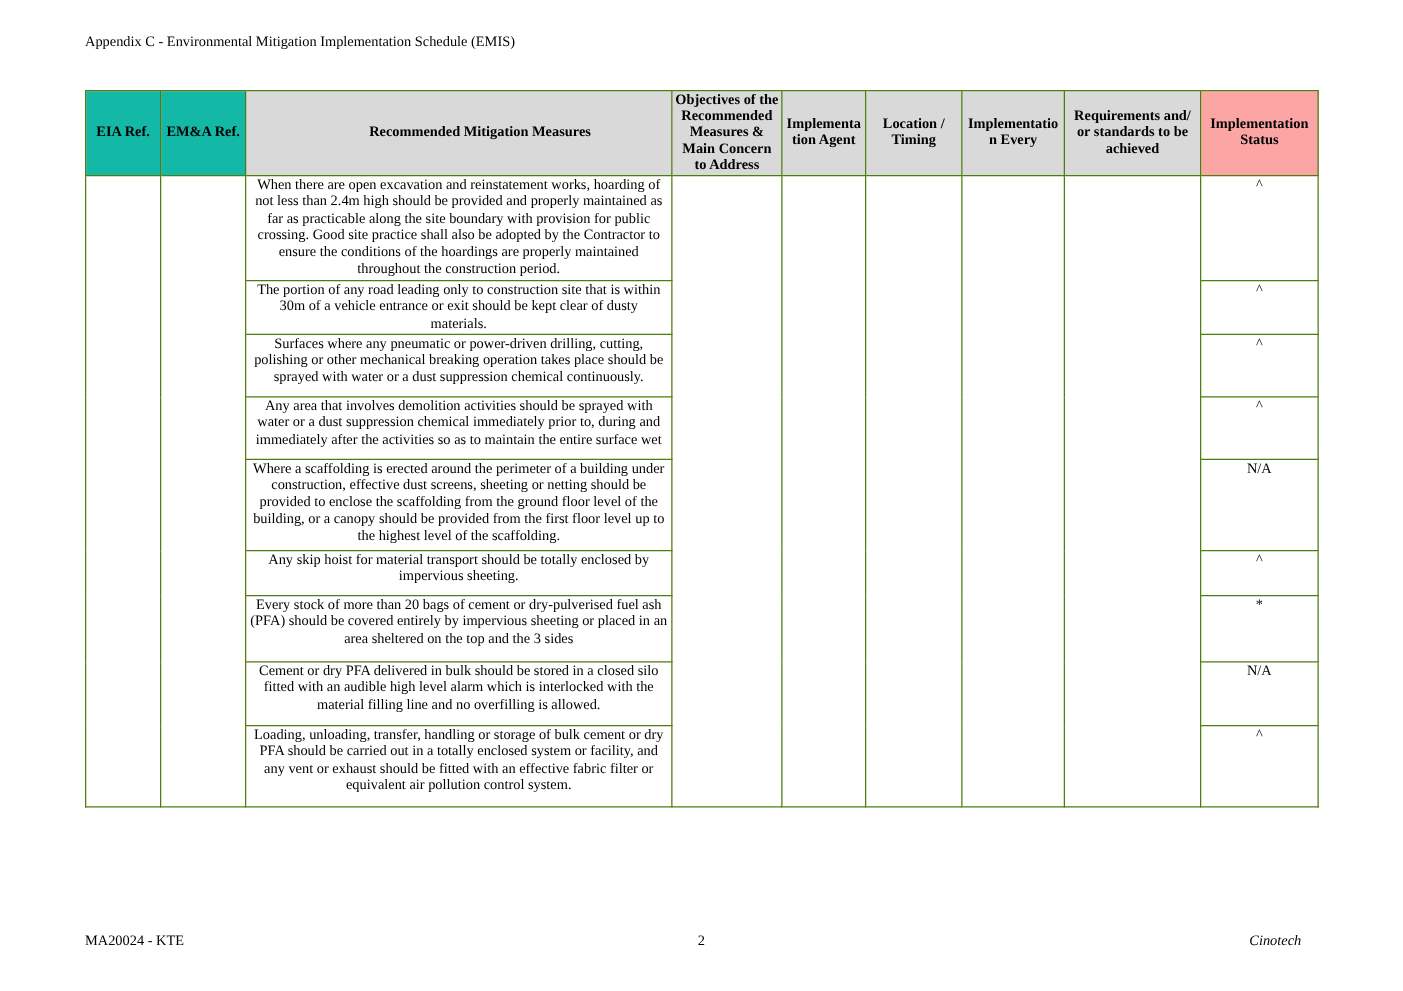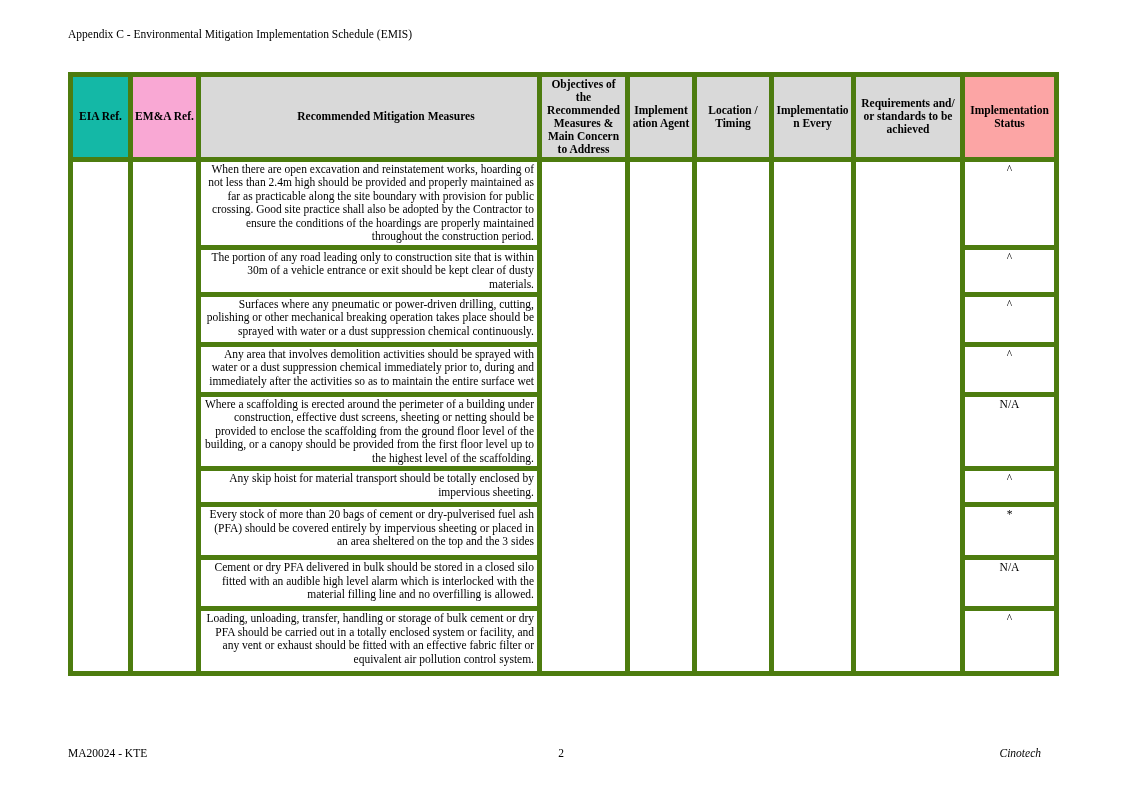--- a/index.html
+++ b/index.html
@@ -21,40 +21,40 @@
   }
   table.emis {
     position: absolute;
     left: 68px;
     top: 72px;
     width: 986px;
     border-collapse: collapse;
     table-layout: fixed;
   }
   .emis th, .emis td {
-    border: 5px solid #4d7c0f;
+    border: 1px solid #4d7c0f;
   }
   .emis th {
     font-size: 11.5px;
     font-weight: bold;
     text-align: center;
     vertical-align: middle;
     line-height: 1.13;
     padding: 1px 2px;
     overflow-wrap: break-word;
     word-wrap: break-word;
   }
   .emis td {
     font-size: 11.5px;
     vertical-align: top;
     padding: 1px 3px;
     line-height: 1.17;
     overflow-wrap: break-word;
   }
-  .measure-cell { text-align: right; }
+  .measure-cell { text-align: center; }
   .status-cell  { text-align: center; }
   .span-cell    { }
   .footer {
     position: absolute;
     top: 747px;
     font-size: 11.5px;
   }
   .footer-left   { left: 68px; }
   .footer-center { left: 0; width: 1122px; text-align: center; }
   .footer-right  { right: 81px; font-style: italic; }
@@ -72,21 +72,21 @@
     <col style="width:88px">
     <col style="width:67px">
     <col style="width:77px">
     <col style="width:82px">
     <col style="width:109px">
     <col style="width:94px">
   </colgroup>
   <thead>
     <tr style="height:65px">
       <th style="background: #14b8a6;">EIA Ref.</th>
-      <th style="background: #f9a8d4; margin-left: 16px;">EM&amp;A Ref.</th>
+      <th style="background: #14b8a6; margin-left: 16px;">EM&amp;A Ref.</th>
       <th style="background: rgb(217, 217, 217); padding-left: 36px;">Recommended Mitigation Measures</th>
       <th style="background: rgb(217, 217, 217);">Objectives of the Recommended Measures &amp; Main Concern to Address</th>
       <th style="background: rgb(217, 217, 217);">Implementation Agent</th>
       <th style="background: rgb(217, 217, 217);">Location / Timing</th>
       <th style="background: rgb(217, 217, 217);">Implementation Every</th>
       <th style="background: rgb(217, 217, 217);">Requirements and/ or standards to be achieved</th>
       <th style="background: #fca5a5;">Implementation Status</th>
     </tr>
   </thead>
   <tbody id="table-body">

